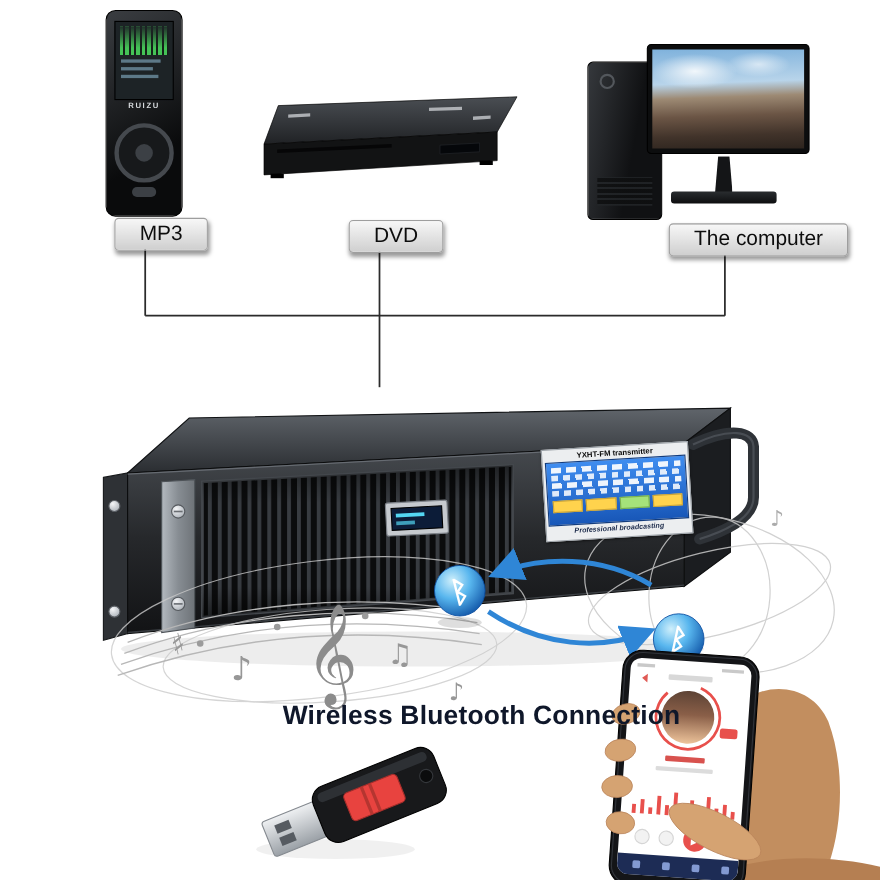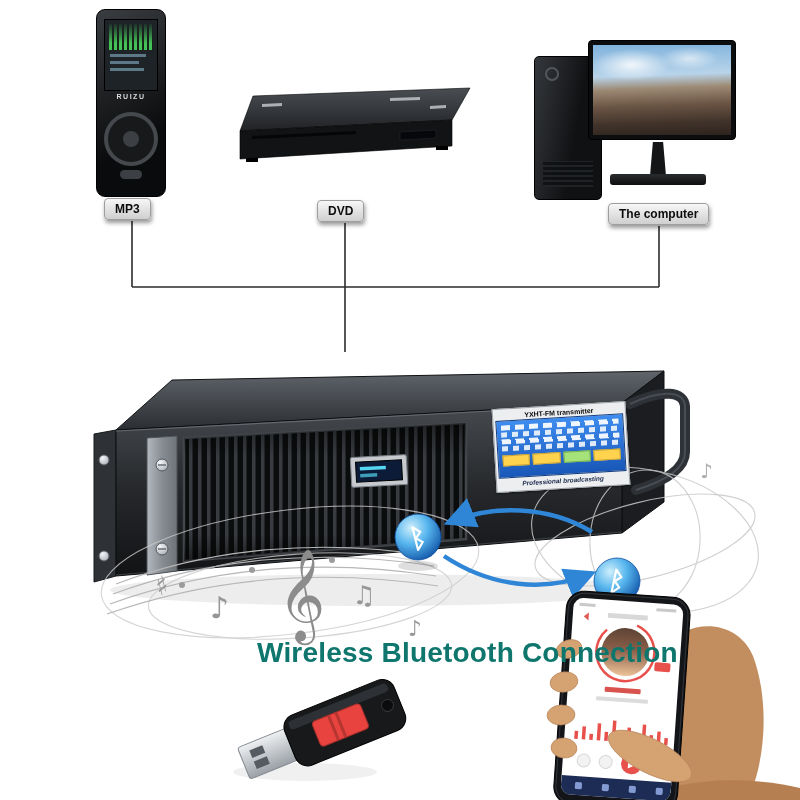--- a/index.html
+++ b/index.html
@@ -3,21 +3,21 @@
 <meta charset="utf-8">
 <style>
   html,body{margin:0;padding:0}
   body{width:800px;height:800px;background:#ffffff;font-family:"Liberation Sans",sans-serif;overflow:hidden}
   .stage{position:relative;width:800px;height:800px;background:#fff}
   .layer{position:absolute;left:0;top:0;z-index:3}
   svg text{font-family:"DejaVu Sans",sans-serif}
 
   
   .pill{position:absolute;z-index:6;background:linear-gradient(#f7f7f7,#cfcfcf);border:1px solid #9e9e9e;
-        border-radius:4px;padding:3px 10px;font-size:12px;font-weight:bold;color:#0d0d0d;
+        border-radius:4px;padding:3px 22px;font-size:19px;font-weight:normal;color:#0d0d0d;
         box-shadow:1px 3px 4px rgba(0,0,0,.4);white-space:nowrap}
   .pill-mp3{left:104px;top:198px}
   .pill-dvd{left:317px;top:200px}
   .pill-computer{left:608px;top:203px}
 
   
   .mp3{position:absolute;left:96px;top:9px;width:68px;height:186px;z-index:4;
        background:linear-gradient(150deg,#3a3d41,#0a0b0c 70%);border-radius:9px;border:1px solid #000}
   .mp3-screen{position:absolute;left:7px;top:9px;width:52px;height:70px;background:#1d2326;border:1px solid #000}
   .mp3-eq{position:relative;height:26px;margin:4px 4px 0;
@@ -57,21 +57,21 @@
   .lcd-title{font-size:7px;line-height:9px;font-weight:bold;text-align:center;color:#0a0a0a}
   .lcd-screen{height:58px;background:linear-gradient(#3f8df0,#1857b8);border:1px solid #123c7e;padding:2px 0;box-sizing:border-box}
   .lcd-row{height:5px;margin:2px 4px 0;background:repeating-linear-gradient(90deg,rgba(255,255,255,.92) 0 9px,rgba(255,255,255,0) 9px 14px)}
   .lcd-row.alt{background:repeating-linear-gradient(90deg,rgba(255,255,255,.85) 0 6px,rgba(255,255,255,0) 6px 11px)}
   .lcd-chips{display:flex;gap:3px;margin:4px 4px 0}
   .lcd-chip{flex:1;height:9px;background:#ffd34d;border:1px solid #caa43a}
   .lcd-chip.g{background:#a5e27a;border-color:#7ab04e}
   .lcd-sub{font-size:6.5px;line-height:11px;font-style:italic;font-weight:bold;text-align:center;color:#1b2a4a}
 
   
-  .caption{position:absolute;left:257px;top:637px;z-index:6;font-size:28px;font-weight:bold;color:#0f766e;letter-spacing:.2px}
+  .caption{position:absolute;left:257px;top:637px;z-index:6;font-size:24px;font-weight:bold;color:#0f172a;letter-spacing:.2px}
 </style>
 </head>
 <body>
 
 <div class="stage">
 
   <svg class="layer" width="800" height="800" viewBox="0 0 800 800">
     <defs>
       <linearGradient id="topg" x1="0" y1="0" x2="0" y2="1">
         <stop offset="0" stop-color="#60656b"></stop>

